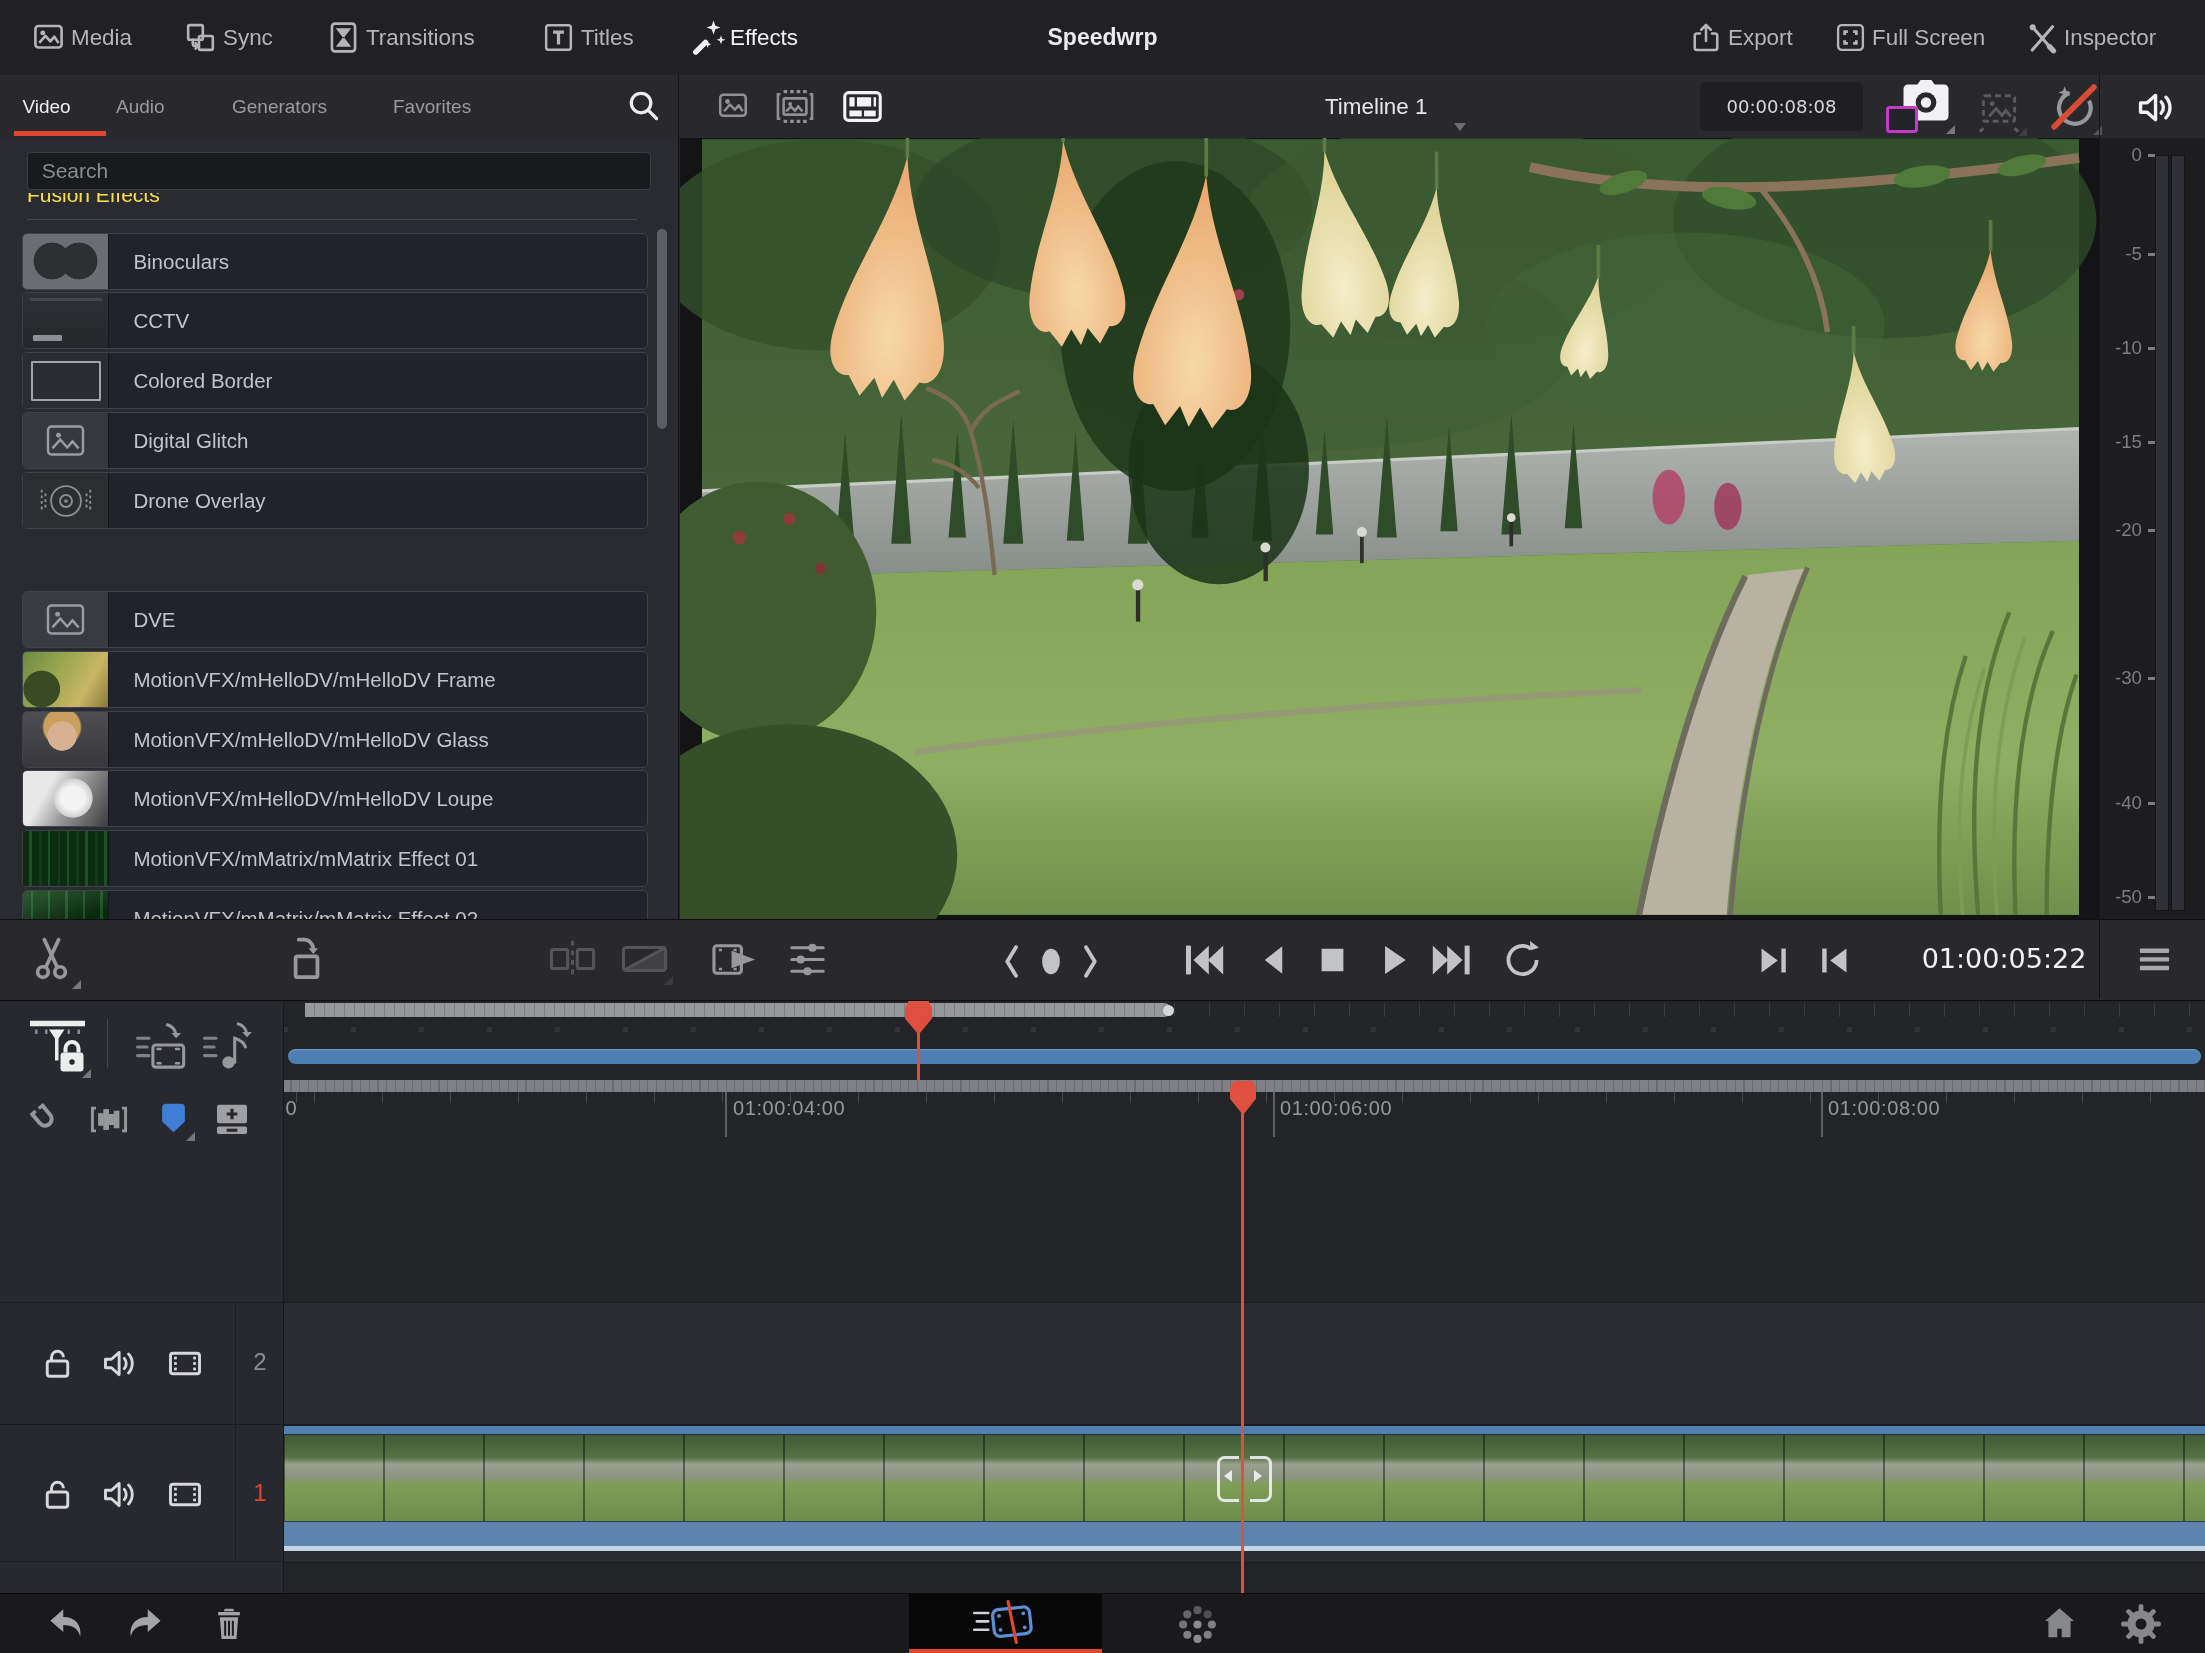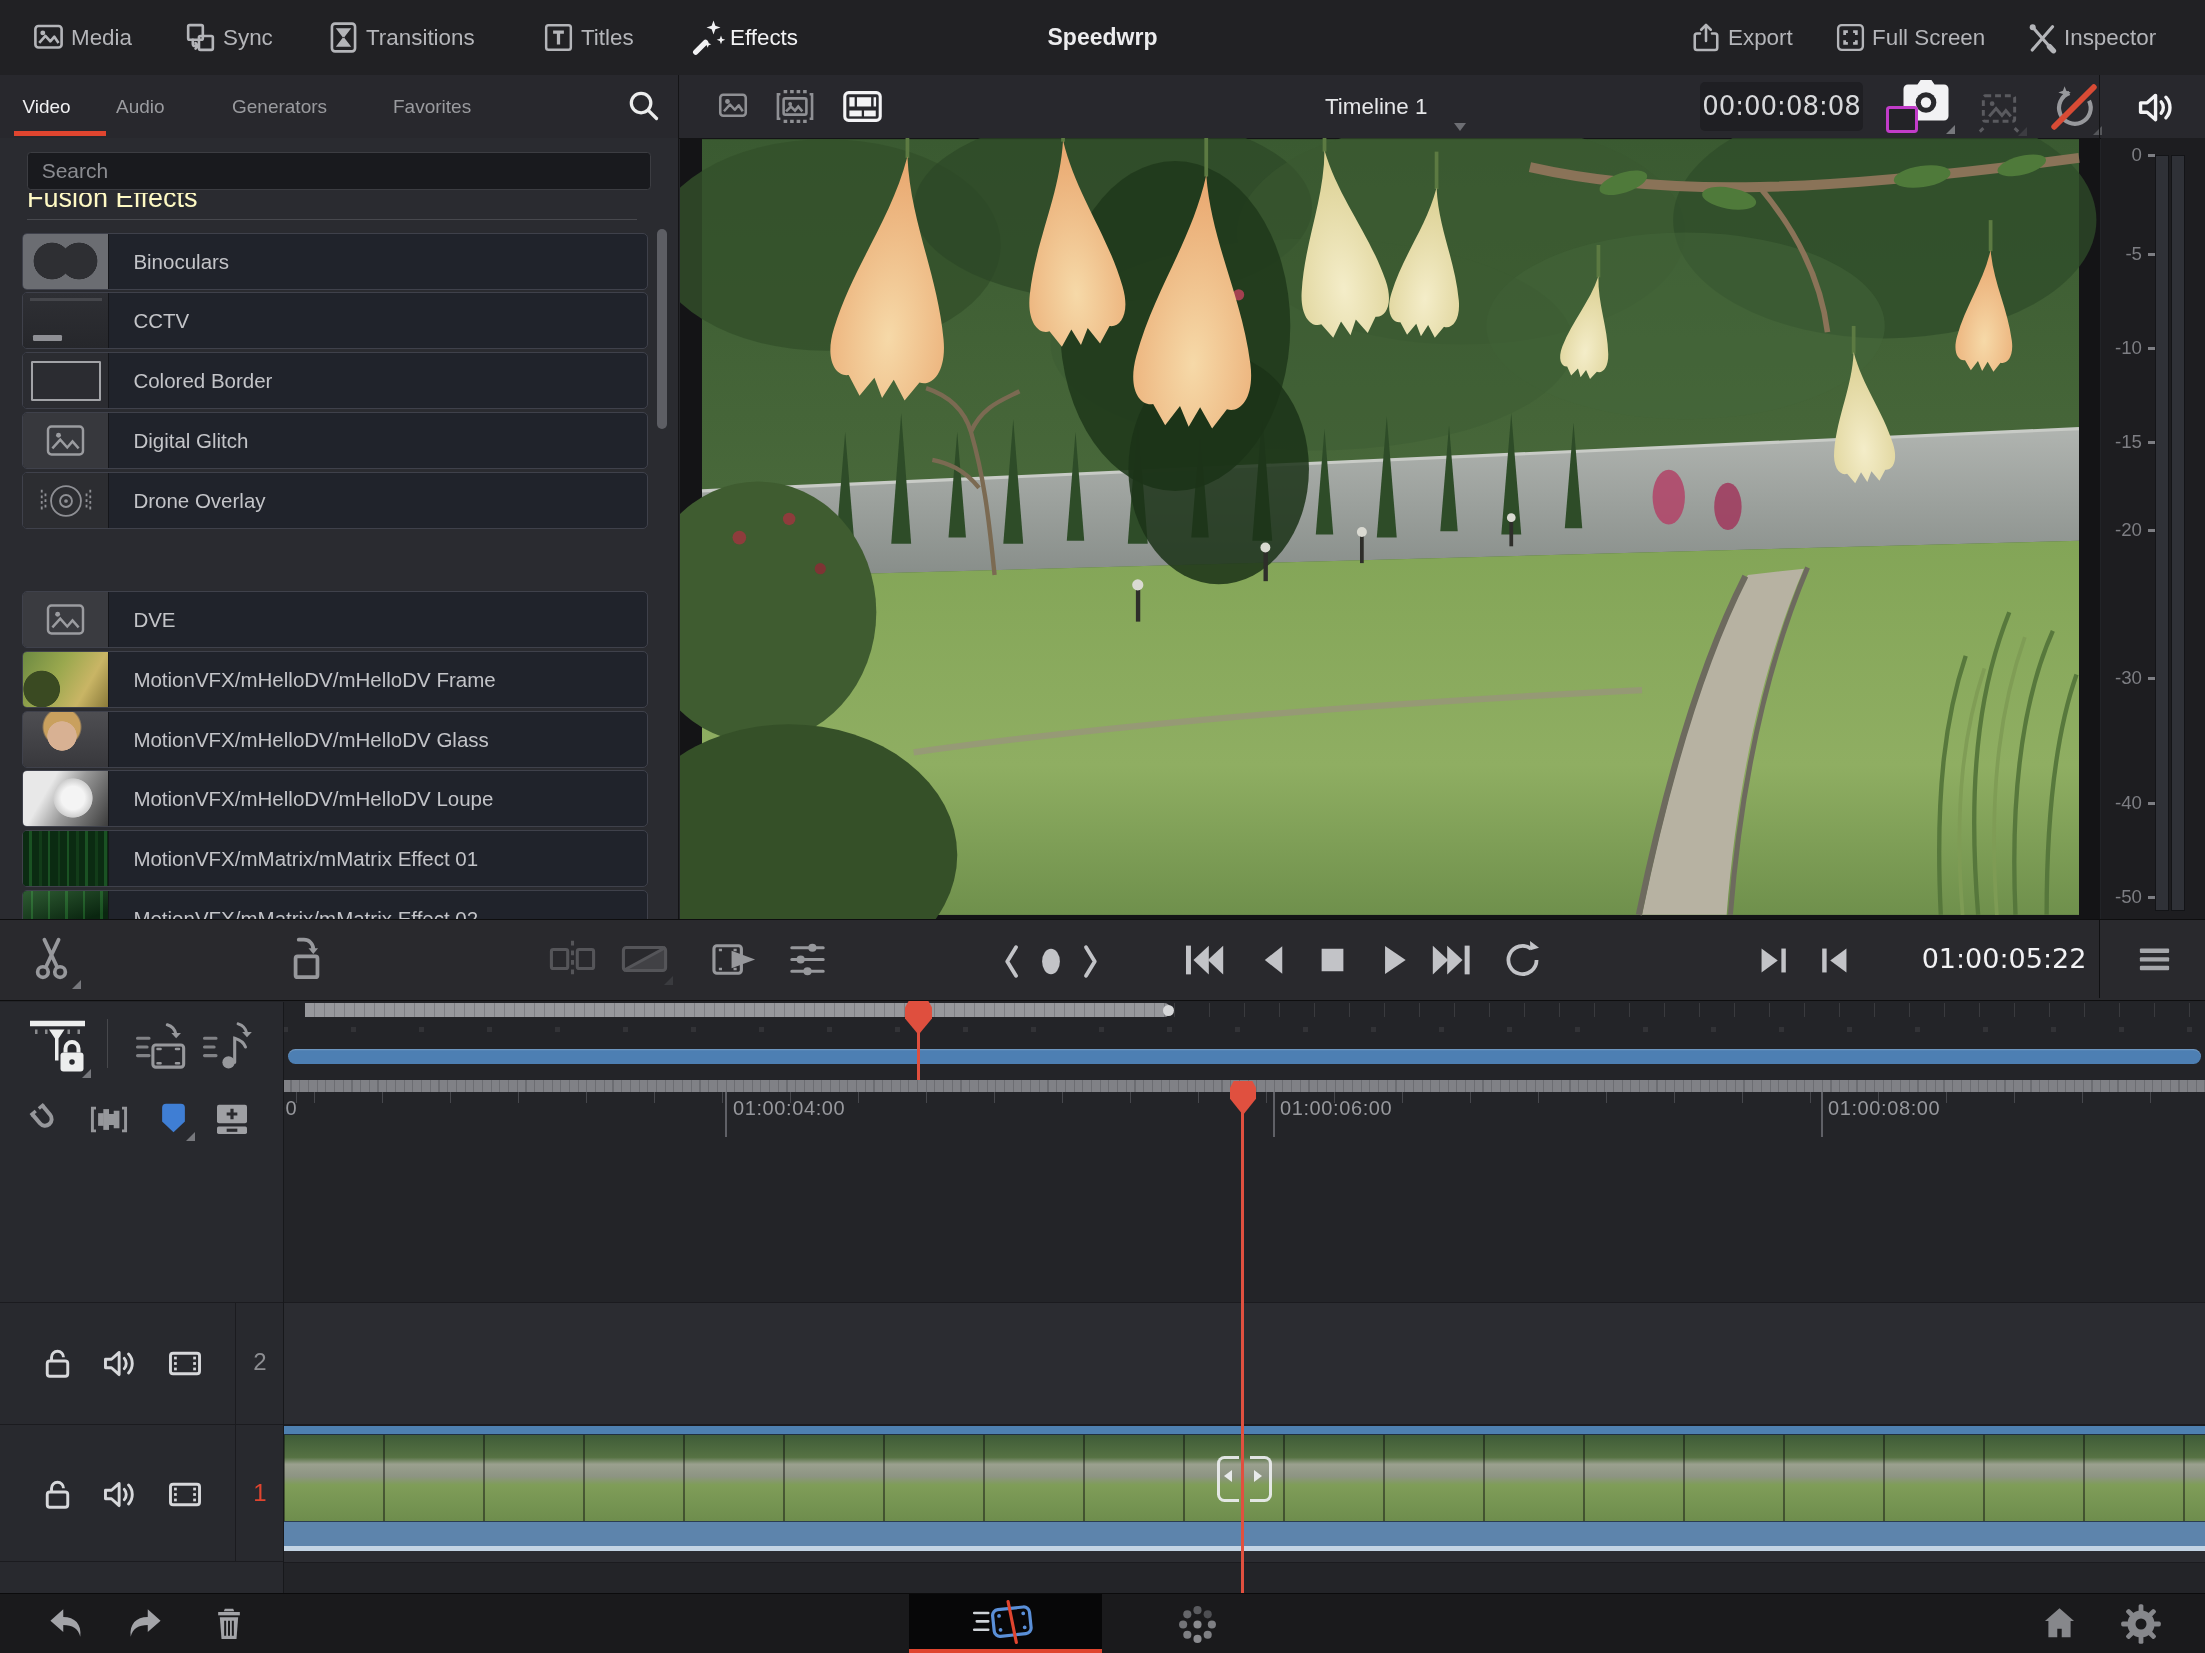--- a/index.html
+++ b/index.html
@@ -187,21 +187,21 @@
           <rect x="5.5" y="6" width="3.4" height="6"></rect>
           <rect x="10.4" y="6" width="9.2" height="6"></rect>
           <rect x="21.2" y="6" width="1.6" height="6"></rect>
           <rect x="5.5" y="14.6" width="8" height="3.8"></rect>
           <rect x="15" y="14.6" width="7.6" height="3.8"></rect>
         </g>
       </svg>
     </div>
   <div class="abs" style="left:1325px;top:75px;height:63px;line-height:63px;font-size:22.4px;color:#e6e7e9;">Timeline 1</div>
   <div class="abs" style="left:1454px;top:123px;width:0;height:0;border-left:6.8px solid transparent;border-right:6.8px solid transparent;border-top:8.7px solid #6d6e73;"></div>
-  <div class="abs tc" style="left:1700px;top:82px;width:163px;height:49px;background:#1f1f23;border-radius:5px;text-align:center;line-height:49px;font-size:26px;color:#d7d8da;">00:00:08:08</div>
+  <div class="abs tc" style="left:1700px;top:82px;width:163px;height:49px;background:#1f1f23;border-radius:5px;text-align:center;line-height:49px;font-size:18px;color:#d7d8da;">00:00:08:08</div>
   <div class="abs" style="left:1886px;top:80px;width:70px;height:55px;">
     <svg class="abs" style="left:12.4px;top:0;" width="56" height="45" viewBox="0 0 24 20" fill="#f2f2f4">
         <path d="M8.2 2 9.6 0 h4.8 L15.8 2 H20 a2 2 0 0 1 2 2 v12 a2 2 0 0 1 -2 2 H4 a2 2 0 0 1 -2 -2 V4 a2 2 0 0 1 2 -2 z"></path>
         <circle cx="12" cy="10" r="4.6" fill="#29292d"></circle>
         <circle cx="12" cy="10" r="2.3"></circle>
       </svg>
     <div class="abs" style="left:0;top:26px;width:26px;height:21px;border:3.1px solid #c23cc9;border-radius:3.7px;background:#232327;"></div>
     <div class="ctri" style="left:60px;top:45px;"></div>
   </div>
   <div class="abs" style="left:1972px;top:86px;color:#97989c;opacity:.45;">
@@ -226,21 +226,21 @@
       <svg width="45" height="45" viewBox="0 0 24 24" fill="none" stroke="currentColor" stroke-width="1.8" stroke-linejoin="round">
         <path d="M3.5 9.5 v5 h3.5 l4.5 4 V5.5 l-4.5 4 z"></path>
         <path d="M14.5 9 a4.5 4.5 0 0 1 0 6" stroke-linecap="round"></path>
         <path d="M17 6.5 a8 8 0 0 1 0 11" stroke-linecap="round"></path>
       </svg>
     </div>
 
   <aside class="abs panel">
     <input class="searchbox" placeholder="Search" style="">
     <div class="abs" style="left:27px;top:55px;width:598px;height:24px;overflow:hidden;">
-      <div style="transform:translateY(-10px);font-size:27px;color:#fef9c3;">Fusion Effects</div>
+      <div style="transform:translateY(-10px);font-size:21px;color:#fde047;">Fusion Effects</div>
     </div>
     <div class="abs" style="left:27px;top:81px;width:610px;height:1.2px;background:#47484d;"></div>
     <div class="abs" style="left:657px;top:91px;width:10px;height:200px;background:#5d5e64;border-radius:5px;"></div>
 
     <div class="fxitem" style="top:95px;text-align:center;">
       <div class="fxthumb th-binoculars"></div>
       <div class="fxlabel">Binoculars</div>
     </div>
     <div class="fxitem" style="top:154px;">
       <div class="fxthumb th-cctv"></div>

